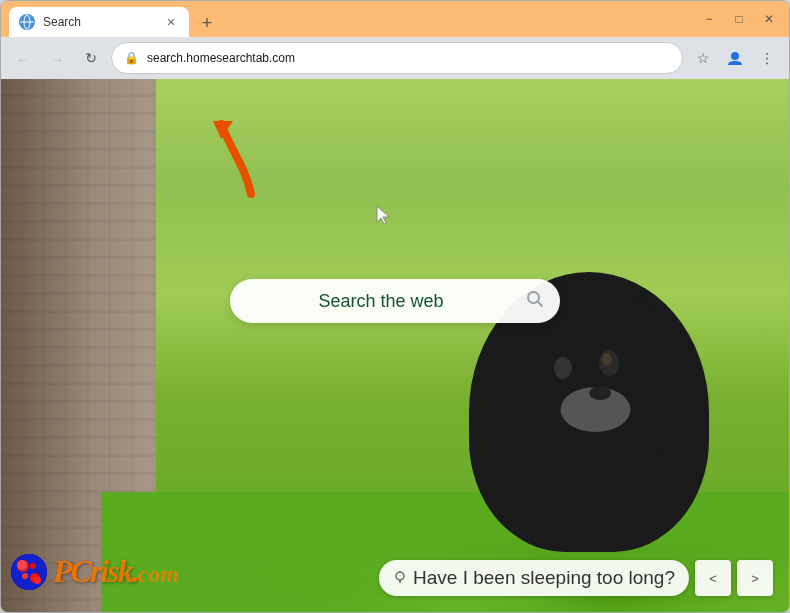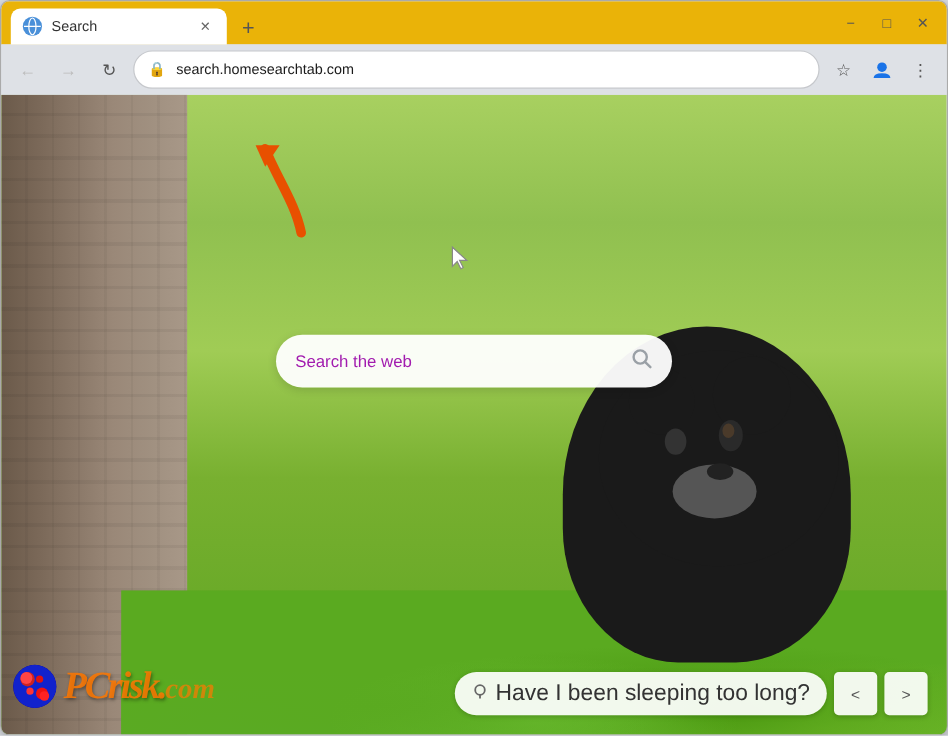--- a/index.html
+++ b/index.html
@@ -12,21 +12,21 @@
       display: flex;
       flex-direction: column;
       border: 1px solid #aaa;
       border-radius: 8px;
       overflow: hidden;
       box-shadow: 0 2px 10px rgba(0,0,0,0.3);
     }
 
     
     .title-bar {
-      background: #eab308;
+      background: #fdba74;
       height: 36px;
       display: flex;
       align-items: center;
       padding: 0 8px;
       gap: 4px;
     }
 
     .tab-area {
       display: flex;
       align-items: flex-end;
@@ -375,22 +375,23 @@
       border-radius: 22px;
       display: flex;
       align-items: center;
       padding: 0 16px;
       gap: 10px;
       box-shadow: 0 2px 8px rgba(0,0,0,0.15);
     }
 
     .search-input-text {
       flex: 1;
-      font-size: 14px;
-      color: #a21caf;
+      font-size: 18px;
+      color: #14532d;
+      text-align: center;
     }
 
     .search-icon-area {
       color: #9aa0a6;
       font-size: 16px;
     }
 
     
     .bottom-bar {
       position: absolute;

